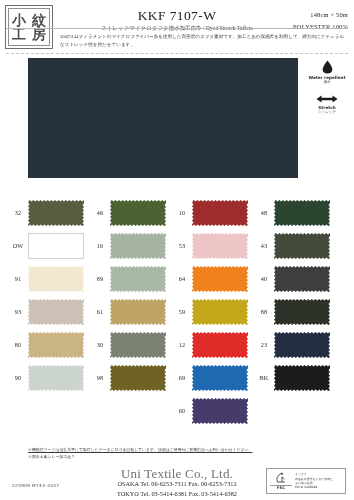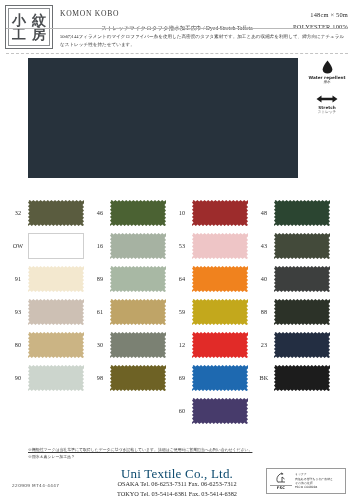--- a/index.html
+++ b/index.html
@@ -83,21 +83,21 @@
   .chip .zig{position:absolute;left:0;top:0;width:100%;height:100%;display:block;}
 
   
   .foot-note{
     position:absolute;left:28px;top:447px;width:300px;
     font-size:3.9px;line-height:1.7;color:#3a3a3a;
   }
   .foot-note .u{text-decoration:underline;}
   .company{
     position:absolute;left:0;right:0;top:466px;text-align:center;
-    font-size:13px;font-family:"Liberation Serif", serif;color:#0c4a6e;letter-spacing:.2px;
+    font-size:13px;font-family:"Liberation Serif", serif;color:#737373;letter-spacing:.2px;
   }
   .addr{
     position:absolute;left:0;right:0;top:479px;text-align:center;
     font-size:6.3px;line-height:1.55;color:#2b2b2b;font-family:"Liberation Serif", serif;
   }
   .code{
     position:absolute;left:12px;top:483px;
     font-size:4.2px;color:#4a4a4a;letter-spacing:.4px;font-family:"DejaVu Sans", sans-serif;
   }
   .fsc{
@@ -119,23 +119,23 @@
     <div class="logo-box">
       <div class="logo-inner">
         <span>小</span>
         <span>紋</span>
         <span>工</span>
         <span>房</span>
       </div>
     </div>
 
     <div class="brand">
-      <div>KOMON  KOBO</div>
-    </div>
-
+    </div>
+
+    <div class="title">KKF 7107-W</div>
     <div class="subtitle">ストレッチマイクロタフタ撥水加工広巾  /  Dyed Stretch Taffeta</div>
 
     <div class="spec">
       <div>148cm × 50m</div>
       <div>POLYESTER 100%</div>
     </div>
 
     <div class="hrule"></div>
     <div class="desc">50dの144フィラメントのマイクロファイバー糸を使用した高密度のタフタ素材です。加工とあの収縮差を利用して、緯方向にナチュラルなストレッチ性を持たせています。</div>
     <div class="dotrule"></div>

